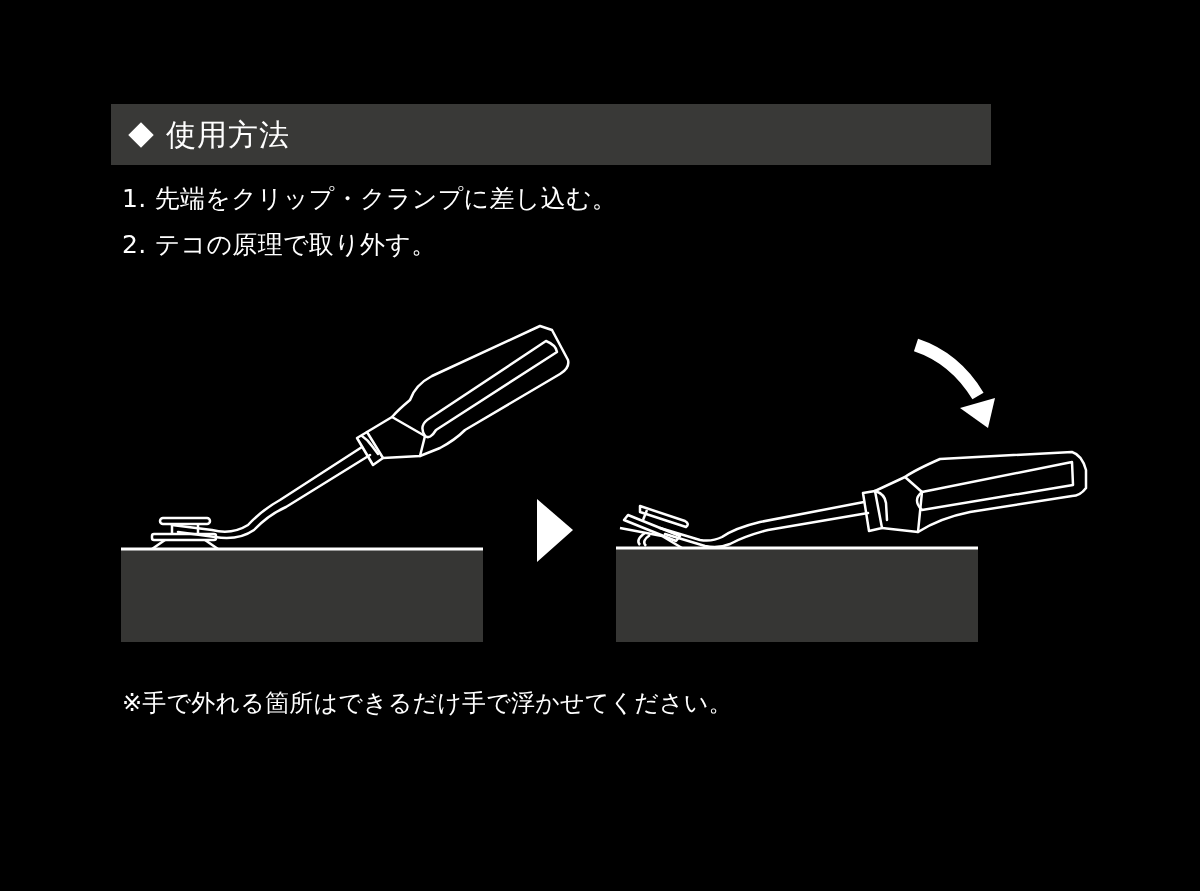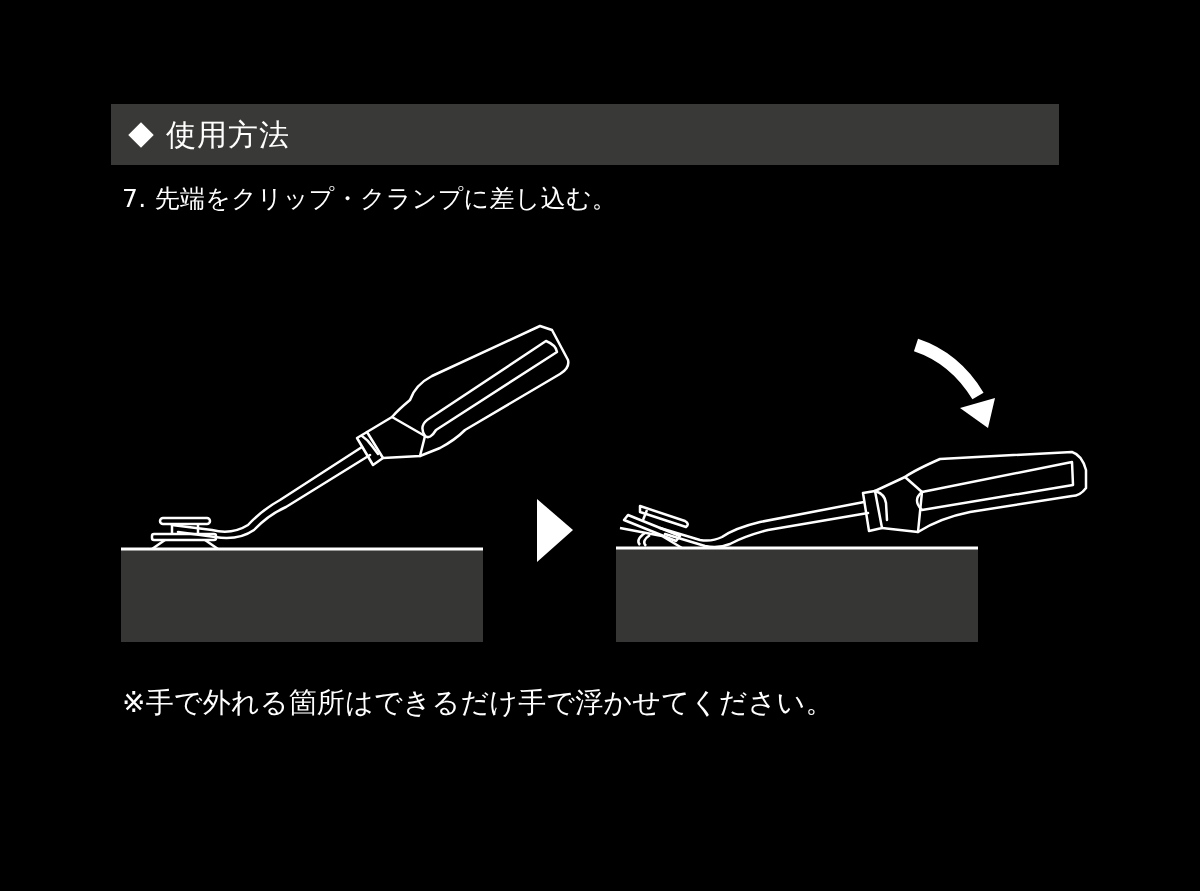--- a/index.html
+++ b/index.html
@@ -1,47 +1,48 @@
 <!DOCTYPE html>
 <html><head>
 <meta charset="utf-8">
 <style>
   html, body { margin:0; padding:0; }
   body {
     width:1200px; height:891px; background:#000000; position:relative; overflow:hidden;
     font-family: "DejaVu Sans", "Liberation Sans", sans-serif; color:#ffffff;
   }
   .header-bar {
-    position:absolute; left:111px; top:104px; width:948px; height:61px;
+    position:absolute; left:111px; top:104px; width:880px; height:61px;
     background:#393937; display:flex; align-items:center;
   }
   .header-diamond {
     width:26px; height:26px; margin-left:17px; margin-right:12px; position:relative;
   }
   .header-diamond::before {
     content:""; position:absolute; left:4px; top:4px; width:18px; height:18px;
     background:#ffffff; transform:rotate(45deg);
   }
   .header-title { font-size:30px; letter-spacing:1px; line-height:1; }
   .steps { position:absolute; left:122px; top:176px; }
   .step { font-size:25px; line-height:46px; white-space:nowrap; letter-spacing:0.3px; }
   .notes { position:absolute; left:122px; top:680px; }
-  .note { font-size:28px; line-height:46px; white-space:nowrap; letter-spacing:0.2px; }
+  .note { font-size:24px; line-height:46px; white-space:nowrap; letter-spacing:0.2px; }
   svg.illus { position:absolute; left:0; top:0; }
 </style>
 </head>
 <body>
 
 <div class="header-bar">
   <span class="header-diamond"></span>
   <span class="header-title">使用方法</span>
 </div>
 
 <div class="steps">
-  <div class="step">7. 先端をクリップ・クランプに差し込む。</div>
+  <div class="step">1. 先端をクリップ・クランプに差し込む。</div>
+  <div class="step">2. テコの原理で取り外す。</div>
 </div>
 
 <svg class="illus" width="1200" height="891" viewBox="0 0 1200 891">
 
   <g>
     <rect x="121" y="549" width="362" height="93" fill="#363634"></rect>
     <line x1="121" y1="549" x2="483" y2="549" stroke="#ffffff" stroke-width="3"></line>
   </g>
 
   <g fill="none" stroke="#ffffff" stroke-width="2.5" stroke-linejoin="round">

